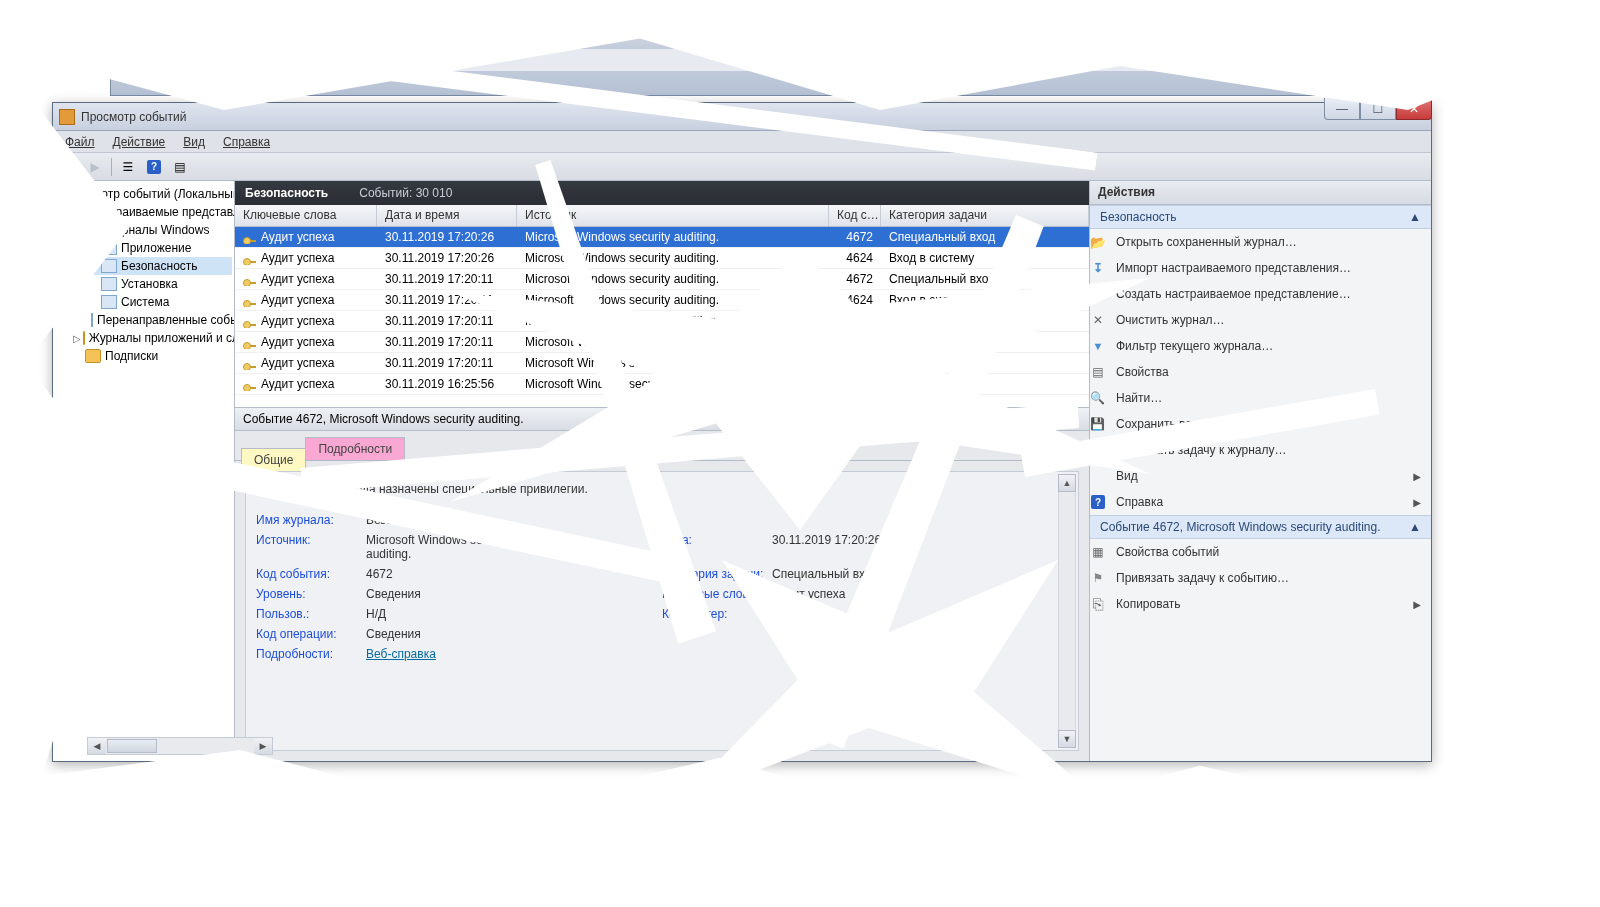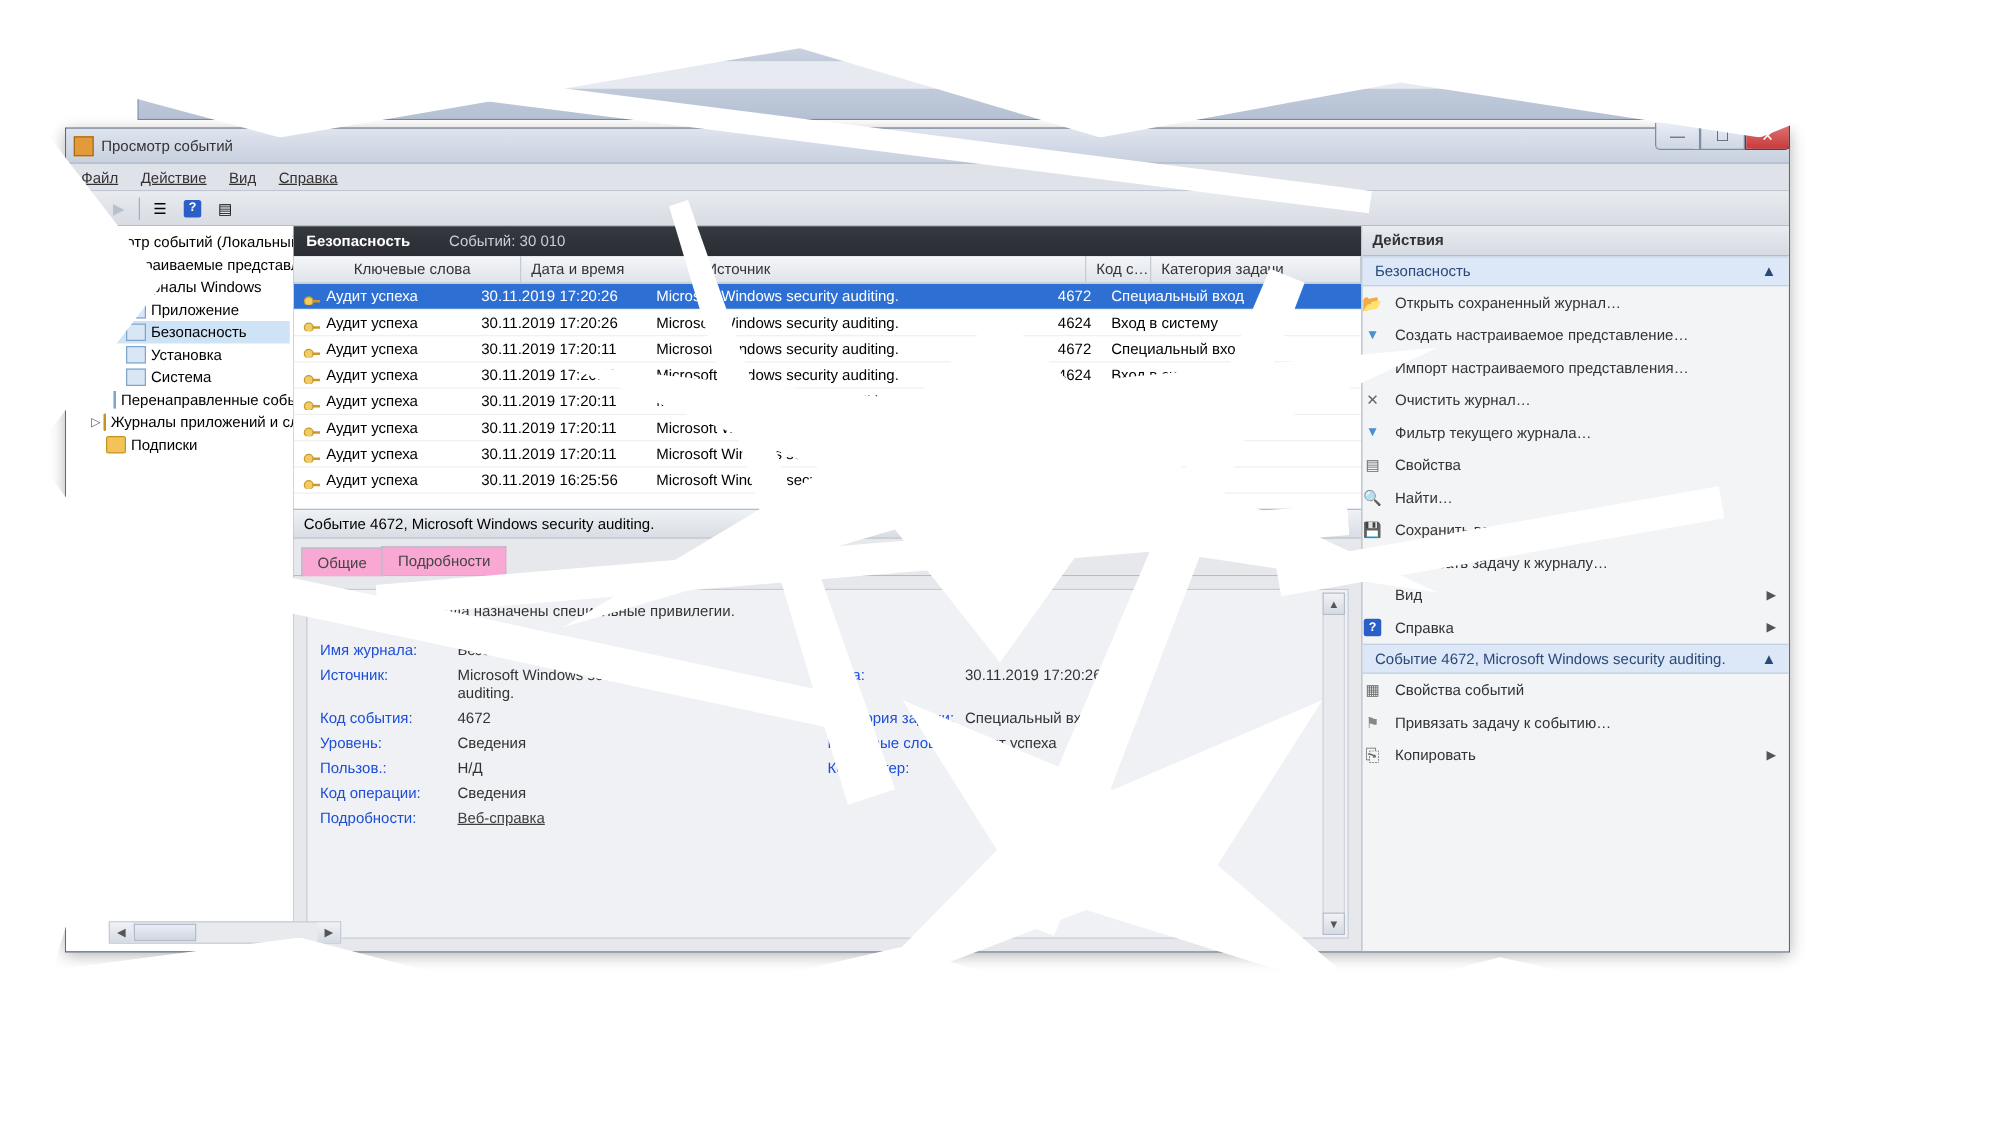--- a/index.html
+++ b/index.html
@@ -35,45 +35,45 @@
   .ic-root { background:#e6c27a; border:1px solid #a9832f;}
   .tree-item.sel { background:#cfe3f7;}
   .tree-item.indent1 { padding-left:18px; }
   .tree-item.indent2 { padding-left:34px; }
 
   
   .center { flex:1; display:flex; flex-direction:column; }
   .log-header { height:24px; background:linear-gradient(#353940,#2a2d33); color:#fff; display:flex; align-items:center; padding:0 10px; font-weight:600;}
   .log-header .count { color:#c9ced6; font-weight:400; margin-left:31px;}
 
-  .grid-header { height:22px; background:linear-gradient(#f4f6f9,#dfe3ea); border-bottom:1px solid #b5bcc9; display:flex;padding-left:40px; }
+  .grid-header { height:22px; background:linear-gradient(#f4f6f9,#dfe3ea); border-bottom:1px solid #b5bcc9; display:flex; }
   .gh { border-right:1px solid #c6ccd6; padding:3px 8px; color:#333; white-space:nowrap; overflow:hidden;}
   .col-kw { width:142px; } .col-dt { width:140px; } .col-src { width:312px; } .col-id { width:52px; text-align:right;} .col-cat { flex:1;}
   .grid-body { height:180px; overflow-y:scroll; background:#fff;}
   .row { display:flex; height:21px; align-items:center; border-bottom:1px solid #f0f0f0; }
   .row .c { padding:0 8px; white-space:nowrap; overflow:hidden;}
   .row.sel { background:#2d6fd2; color:#fff; }
   .key-icon { width:14px; height:10px; display:inline-block; margin-right:4px; vertical-align:middle; }
   .key-icon::before { content:""; display:inline-block; width:6px; height:6px; border:1px solid #c89a2a; border-radius:50%; background:#f1cc66; vertical-align:middle;}
   .key-icon::after { content:""; display:inline-block; width:6px; height:2px; background:#c89a2a; vertical-align:middle; margin-left:-1px;}
 
   .detail-header { height:24px; background:linear-gradient(#eef1f5,#d9dde4); border-top:1px solid #b5bcc9; border-bottom:1px solid #b5bcc9; display:flex; align-items:center; padding:0 8px;}
   .detail-close { margin-left:auto; width:16px; height:16px; display:flex; align-items:center; justify-content:center; color:#555; border:1px solid transparent;}
   .tabs { display:flex; padding:6px 6px 0 6px; background:#e6e8ec; border-bottom:1px solid #b5bcc9;}
   .tab { padding:4px 12px; background:#f9a8d4; border:1px solid #b5bcc9; border-bottom:none; margin-right:-1px; color:#444;}
-  .tab.active { background:#f9a8d4; position:relative; top:1px;}
+  .tab.active { background:#fef9c3; position:relative; top:11px;}
   .detail-body { flex:1; background:#e6e8ec; padding:10px; display:flex;}
   .detail-inner { flex:1; background:#f0f1f4; border:1px solid #c6ccd6; padding:10px; position:relative;}
   .detail-msg { margin-bottom:14px; color:#333;}
   .kv { display:flex; flex-wrap:wrap;}
   .kv .pair { display:flex; width:50%; padding:3px 0;}
   .kv .pair.full { width:100%; }
   .kv .lbl { width:110px; color:#1d4ed8;}
   .kv .val { color:#333;}
-  .kv a { color:#404040; }
+  .kv a { color:#0369a1; }
   .det-scroll { position:absolute; right:2px; top:2px; bottom:2px; width:18px; display:flex; flex-direction:column; }
   .det-scroll .arr { height:18px; background:linear-gradient(#f0f2f6,#d6dae2); border:1px solid #b5bcc9; display:flex; align-items:center; justify-content:center; color:#555; font-size:9px;}
   .det-scroll .track { flex:1; background:#e8eaee; border-left:1px solid #d0d4dc; border-right:1px solid #d0d4dc;}
 
   
   .actions { width:342px; background:#f3f4f6; border-left:1px solid #b5bcc9; display:flex; flex-direction:column;}
   .actions-title { height:24px; background:linear-gradient(#e9ecf1,#d6dae2); border-bottom:1px solid #b5bcc9; padding:4px 8px; color:#333; font-weight:600;}
   .actions-body { flex:1; overflow-y:scroll; padding:0 0 6px 0;}
   .act-section { background:#dce7f7; padding:4px 10px; color:#2a4978; border-top:1px solid #c2cfe0; border-bottom:1px solid #c2cfe0; display:flex; align-items:center; justify-content:space-between;}
   .act-item { display:flex; align-items:center; padding:5px 10px 5px 0; gap:10px; color:#333; white-space:nowrap;}
@@ -356,26 +356,26 @@
         <div class="act-section">
           <span>Безопасность</span>
             <span>▲</span>
         </div>
         <div id="act1">
             <div class="act-item">
               <span class="ai ic-open"></span>
               <span>Открыть сохраненный журнал…</span>
             </div>
             <div class="act-item">
+              <span class="ai ic-import"></span>
+              <span>Импорт настраиваемого представления…</span>
+            </div>
+            <div class="act-item">
               <span class="ai ic-filter"></span>
               <span>Создать настраиваемое представление…</span>
-            </div>
-            <div class="act-item">
-              <span class="ai ic-import"></span>
-              <span>Импорт настраиваемого представления…</span>
             </div>
             <div class="act-item">
               <span class="ai ic-clear"></span>
               <span>Очистить журнал…</span>
             </div>
             <div class="act-item">
               <span class="ai ic-filter"></span>
               <span>Фильтр текущего журнала…</span>
             </div>
             <div class="act-item">

